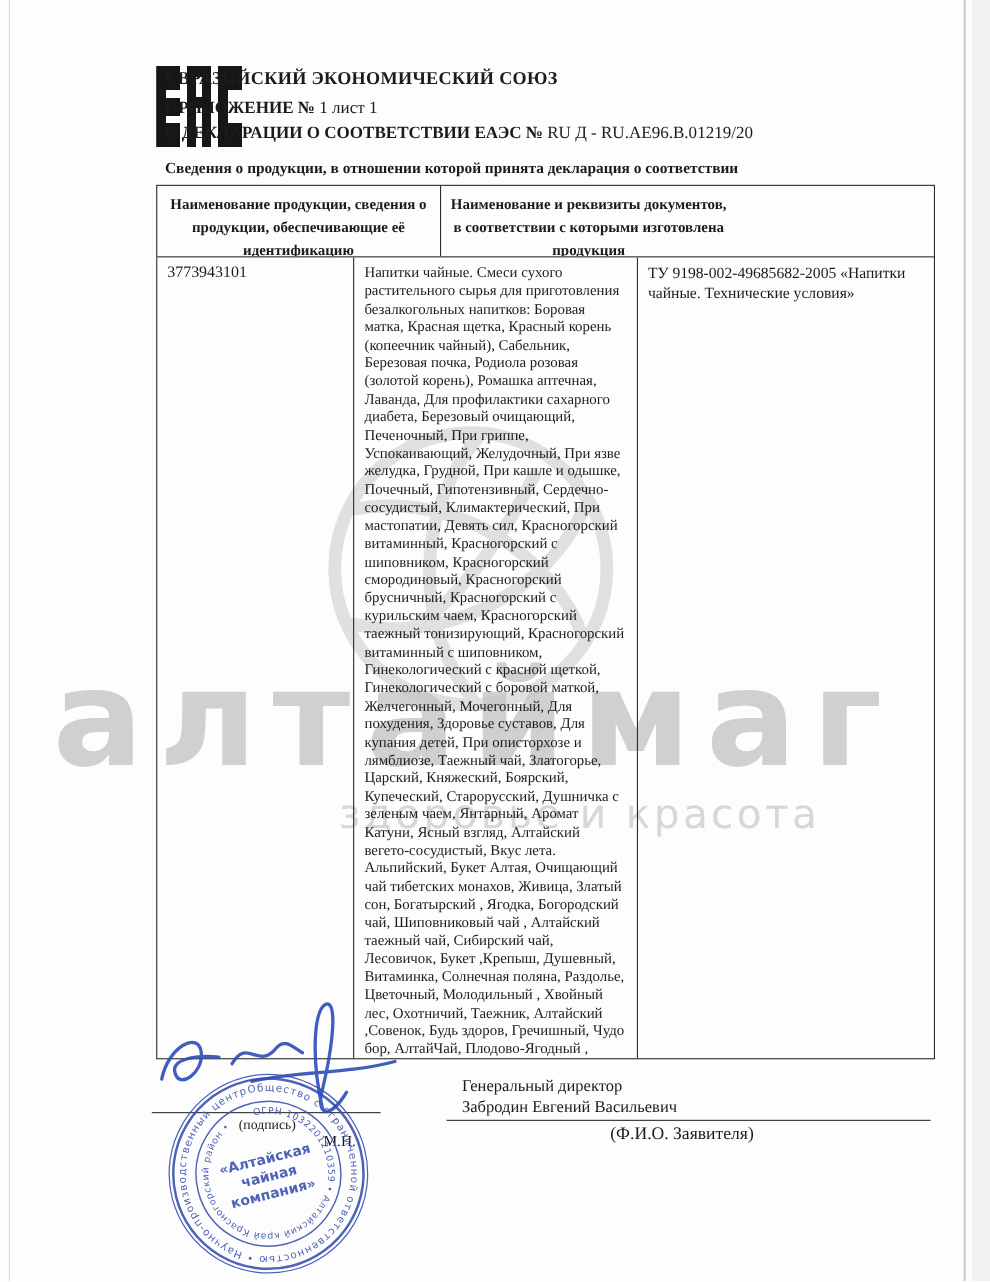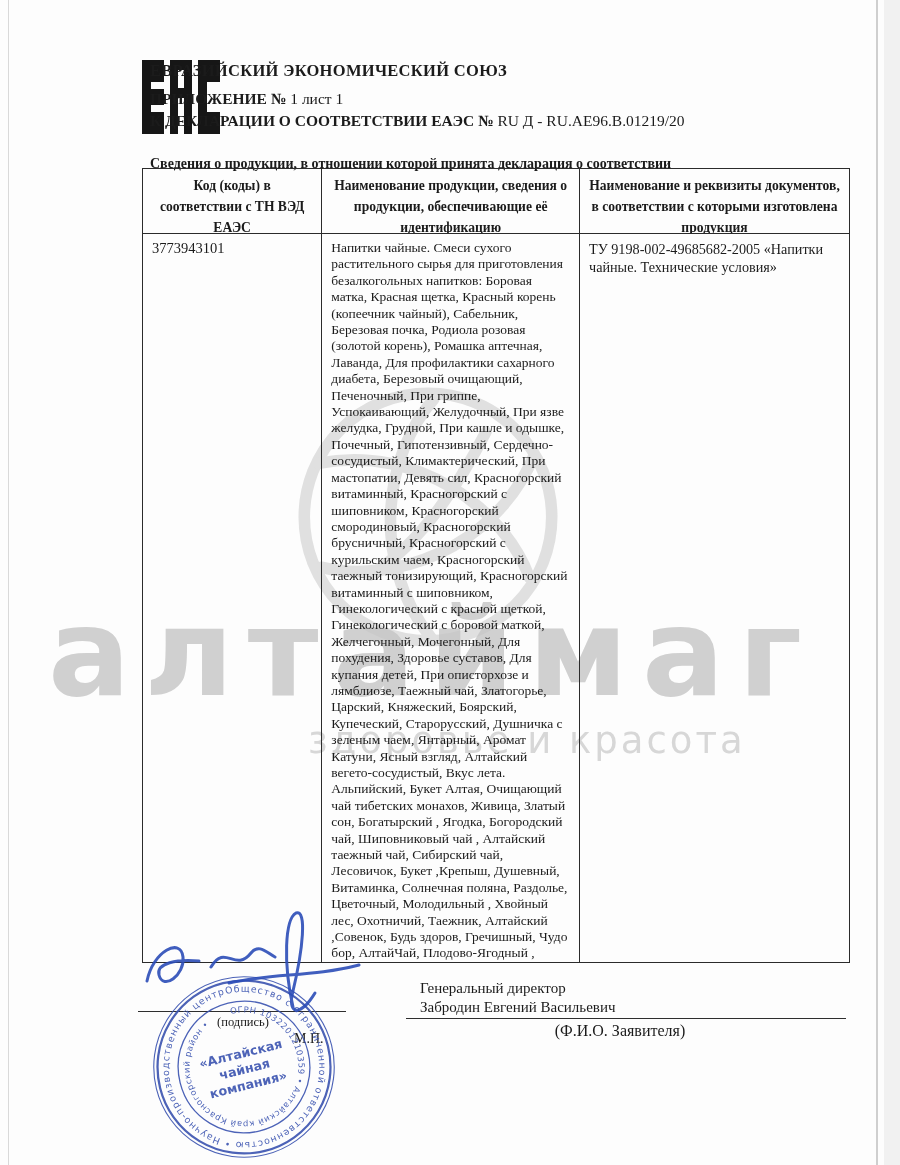--- a/index.html
+++ b/index.html
@@ -28,21 +28,21 @@
   }
   .wm-leaf { left:283px; top:372px; width:290px; height:290px; opacity:.55; z-index:1; }
 
   
   .eac { left:142px; top:60px; width:78px; height:74px; z-index:2; }
   .hdr { left:150px; width:700px; z-index:2; }
   .hdr-title { top:61px; font-size:16.5px; font-weight:bold; letter-spacing:.3px; }
   .hdr-appendix { top:90px; font-size:15.5px; }
   .hdr-declaration { top:112px; font-size:15.5px; }
   .hdr b { font-weight:bold; }
-  .hdr-subtitle { top:146px; font-size:14px; font-weight:bold;margin-top:10px; }
+  .hdr-subtitle { top:146px; font-size:14px; font-weight:bold; }
 
   
   .doc-table {
     left:142px; top:168px; width:708px; height:795px;
     border:1.6px solid #2b2b2b; box-sizing:border-box;
     display:flex; flex-direction:column; z-index:2; background:transparent;
   }
   .t-head { display:flex; border-bottom:1.6px solid #2b2b2b; height:65px; box-sizing:border-box; }
   .t-body { display:flex; flex:1; min-height:0; }
   .cell { box-sizing:border-box; overflow:hidden; }
@@ -108,21 +108,20 @@
     </g>
   </svg>
 
   <div class="abs hdr hdr-title">ЕВРАЗИЙСКИЙ ЭКОНОМИЧЕСКИЙ СОЮЗ</div>
   <div class="abs hdr hdr-appendix"><b>ПРИЛОЖЕНИЕ №</b><span> 1 лист 1</span></div>
   <div class="abs hdr hdr-declaration"><b>К ДЕКЛАРАЦИИ О СООТВЕТСТВИИ ЕАЭС №</b><span> RU Д - RU.АЕ96.В.01219/20</span></div>
   <div class="abs hdr hdr-subtitle">Сведения о продукции, в отношении которой принята декларация о соответствии</div>
 
   <div class="abs doc-table">
     <div class="t-head">
-      <div class="cell c1 th">Код (коды) в соответствии с ТН ВЭД ЕАЭС</div>
       <div class="cell c2 th">Наименование продукции, сведения о продукции, обеспечивающие её идентификацию</div>
       <div class="cell c3 th">Наименование и реквизиты документов, в соответствии с которыми изготовлена продукция</div>
     </div>
     <div class="t-body">
       <div class="cell c1 td td-code">3773943101</div>
       <div class="cell c2 td td-desc">Напитки чайные. Смеси сухого растительного сырья для приготовления безалкогольных напитков: Боровая матка, Красная щетка, Красный корень (копеечник чайный), Сабельник, Березовая почка, Родиола розовая (золотой корень), Ромашка аптечная, Лаванда, Для профилактики сахарного диабета, Березовый очищающий, Печеночный, При гриппе, Успокаивающий, Желудочный, При язве желудка, Грудной, При кашле и одышке, Почечный, Гипотензивный, Сердечно-сосудистый, Климактерический, При мастопатии, Девять сил, Красногорский витаминный, Красногорский с шиповником, Красногорский смородиновый, Красногорский брусничный, Красногорский с курильским чаем, Красногорский таежный тонизирующий, Красногорский витаминный с шиповником, Гинекологический с красной щеткой, Гинекологический с боровой маткой, Желчегонный, Мочегонный, Для похудения, Здоровье суставов, Для купания детей, При описторхозе и лямблиозе, Таежный чай, Златогорье, Царский, Княжеский, Боярский, Купеческий, Старорусский, Душничка с зеленым чаем, Янтарный, Аромат Катуни, Ясный взгляд, Алтайский вегето-сосудистый, Вкус лета. Альпийский, Букет Алтая, Очищающий чай тибетских монахов, Живица, Златый сон, Богатырский , Ягодка, Богородский чай, Шиповниковый чай , Алтайский таежный чай, Сибирский чай, Лесовичок, Букет ,Крепыш, Душевный, Витаминка, Солнечная поляна, Раздолье, Цветочный, Молодильный , Хвойный лес, Охотничий, Таежник, Алтайский ,Совенок, Будь здоров, Гречишный, Чудо бор, АлтайЧай, Плодово-Ягодный , Ягодный, АлтайЧиК, Алтай Сад, Медвежий чай, Здоровичок, Алтын, Добрый, Бодрый, Вкусный, Любимый чай, Алтайский клад, Посиделкин, Магия Алтая, Древний обычай.</div>
       <div class="cell c3 td td-docs">ТУ 9198-002-49685682-2005 «Напитки чайные. Технические условия»</div>
     </div>
   </div>
 

